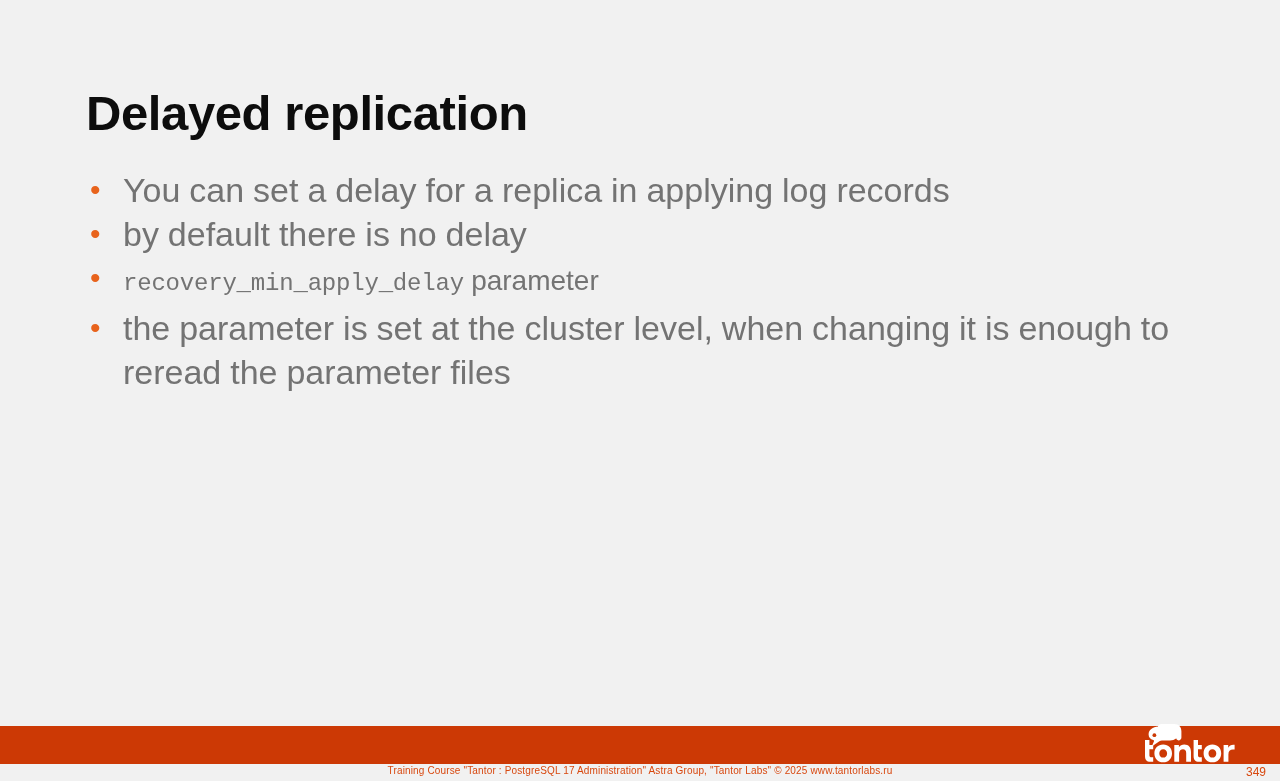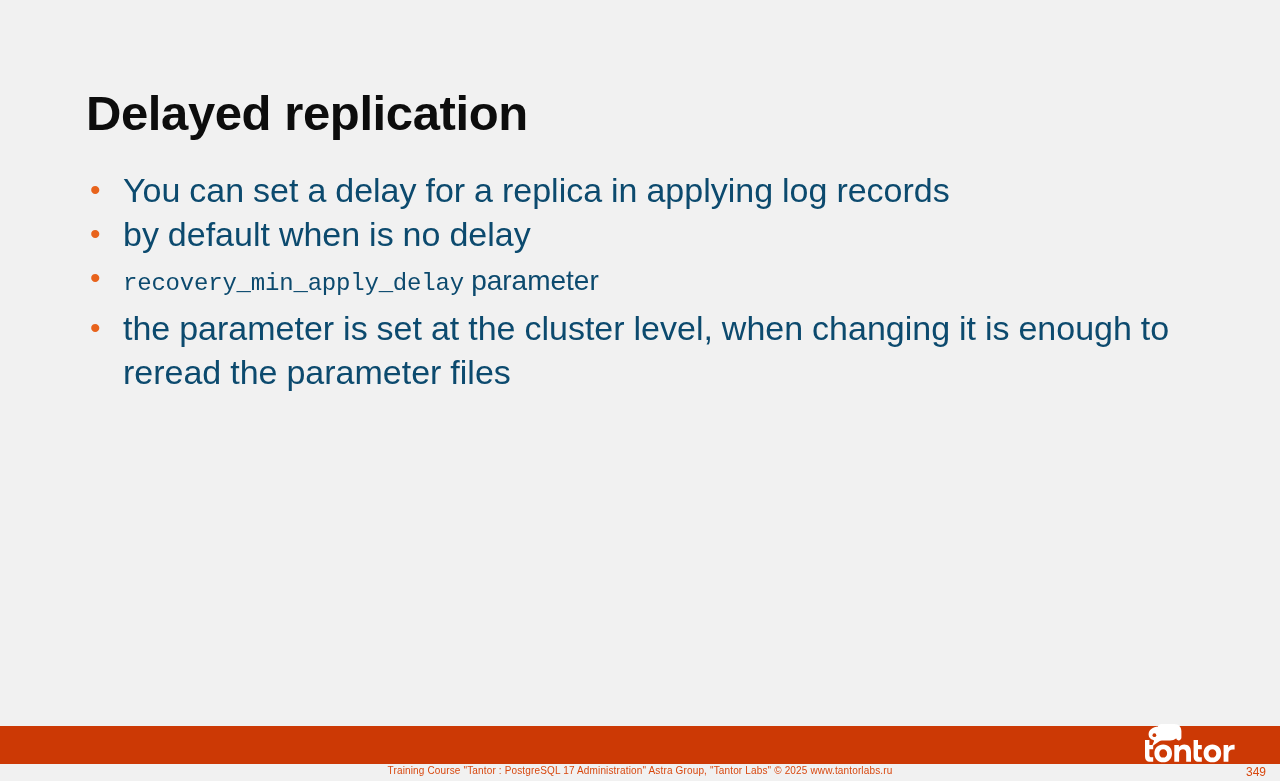--- a/index.html
+++ b/index.html
@@ -57,21 +57,21 @@
     line-height: 44px;
     text-align: left;
     padding-left: 4px;
     box-sizing: border-box;
     user-select: none;
   }
   .bullet-text {
     flex: 1 1 auto;
     font-size: 34px;
     line-height: 44px;
-    color: #0c4a6e;
+    color: #737373;
     font-family: "Liberation Sans Narrow", "Liberation Sans", sans-serif;
     font-stretch: condensed;
     letter-spacing: 0px;
     word-spacing: -0.5px;
   }
   .bullet-text .mono {
     font-family: "Liberation Mono", "DejaVu Sans Mono", monospace;
     font-size: 24px;
     letter-spacing: -0.2px;
   }
@@ -129,21 +129,21 @@
 
   <div class="bullet-list">
 
     <div class="bullet-row">
       <span class="bullet-marker">•</span>
       <span class="bullet-text">You can set a delay for a replica in applying log records</span>
     </div>
 
     <div class="bullet-row">
       <span class="bullet-marker">•</span>
-      <span class="bullet-text">by default when is no delay</span>
+      <span class="bullet-text">by default there is no delay</span>
     </div>
 
     <div class="bullet-row">
       <span class="bullet-marker">•</span>
       <span class="bullet-text"><span class="mono">recovery_min_apply_delay</span><span class="tail"> parameter</span></span>
     </div>
 
     <div class="bullet-row">
       <span class="bullet-marker">•</span>
       <span class="bullet-text">the parameter is set at the cluster level, when changing it is enough to reread the parameter files</span>

